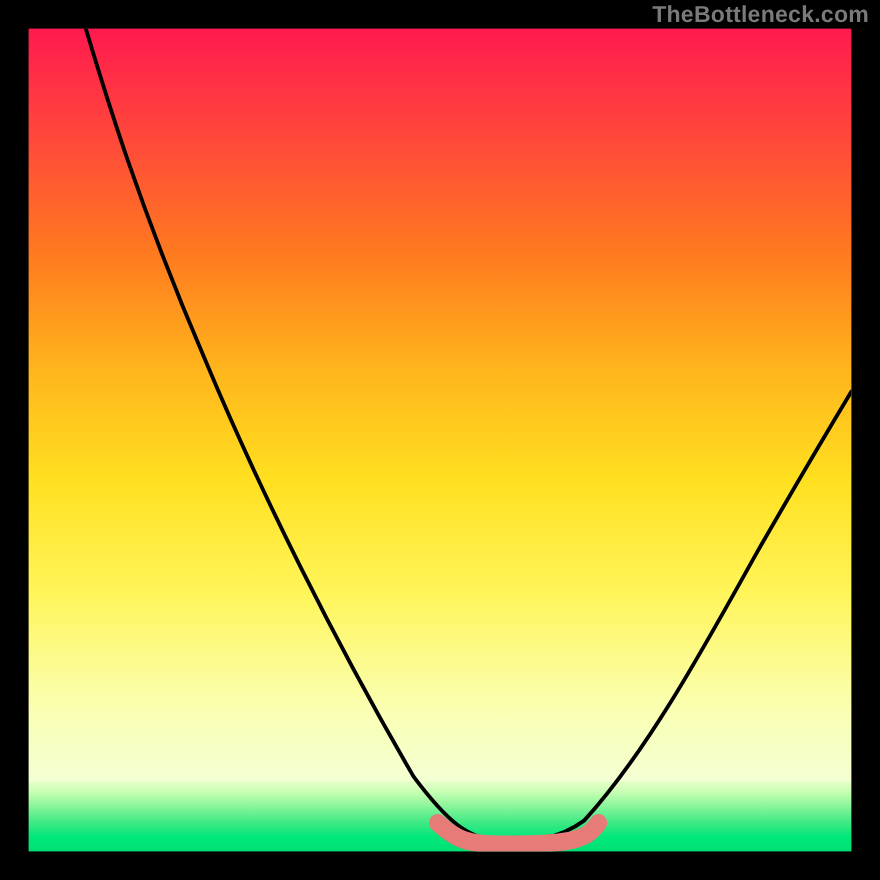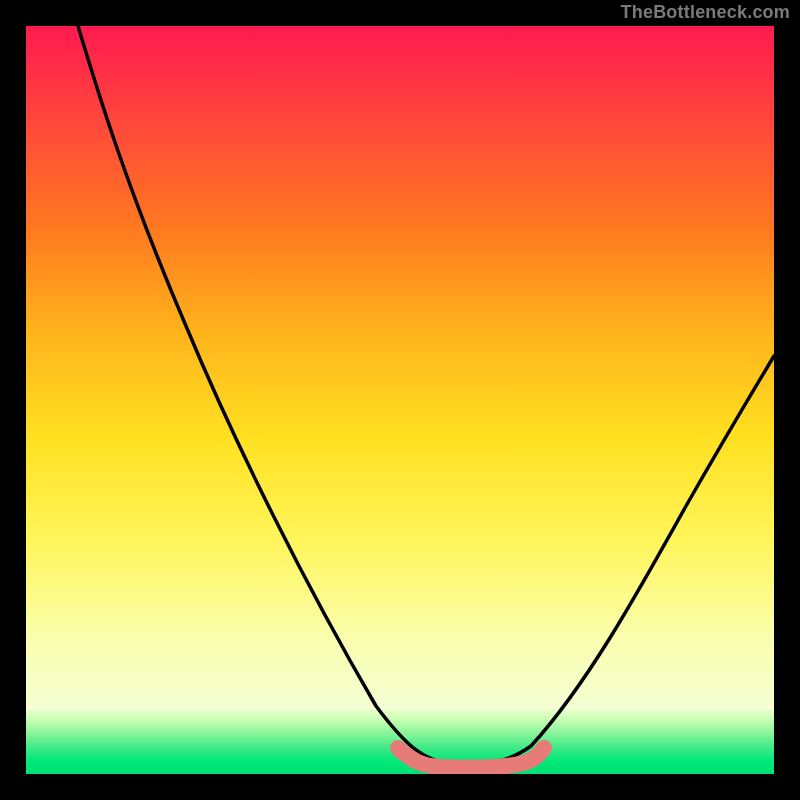--- a/index.html
+++ b/index.html
@@ -41,21 +41,21 @@
     left: 26px;
     top: 26px;
     width: 748px;
     height: 748px;
   }
   .attribution {
     position: absolute;
     top: 2px;
     right: 10px;
     font-family: Arial, Helvetica, sans-serif;
-    font-size: 18px;
+    font-size: 21px;
     font-weight: bold;
     color: #7a7a7a;
     letter-spacing: 0.2px;
   }
 </style>
 </head>
 <body>
 
 <div class="frame">
   <div class="attribution">TheBottleneck.com</div>

